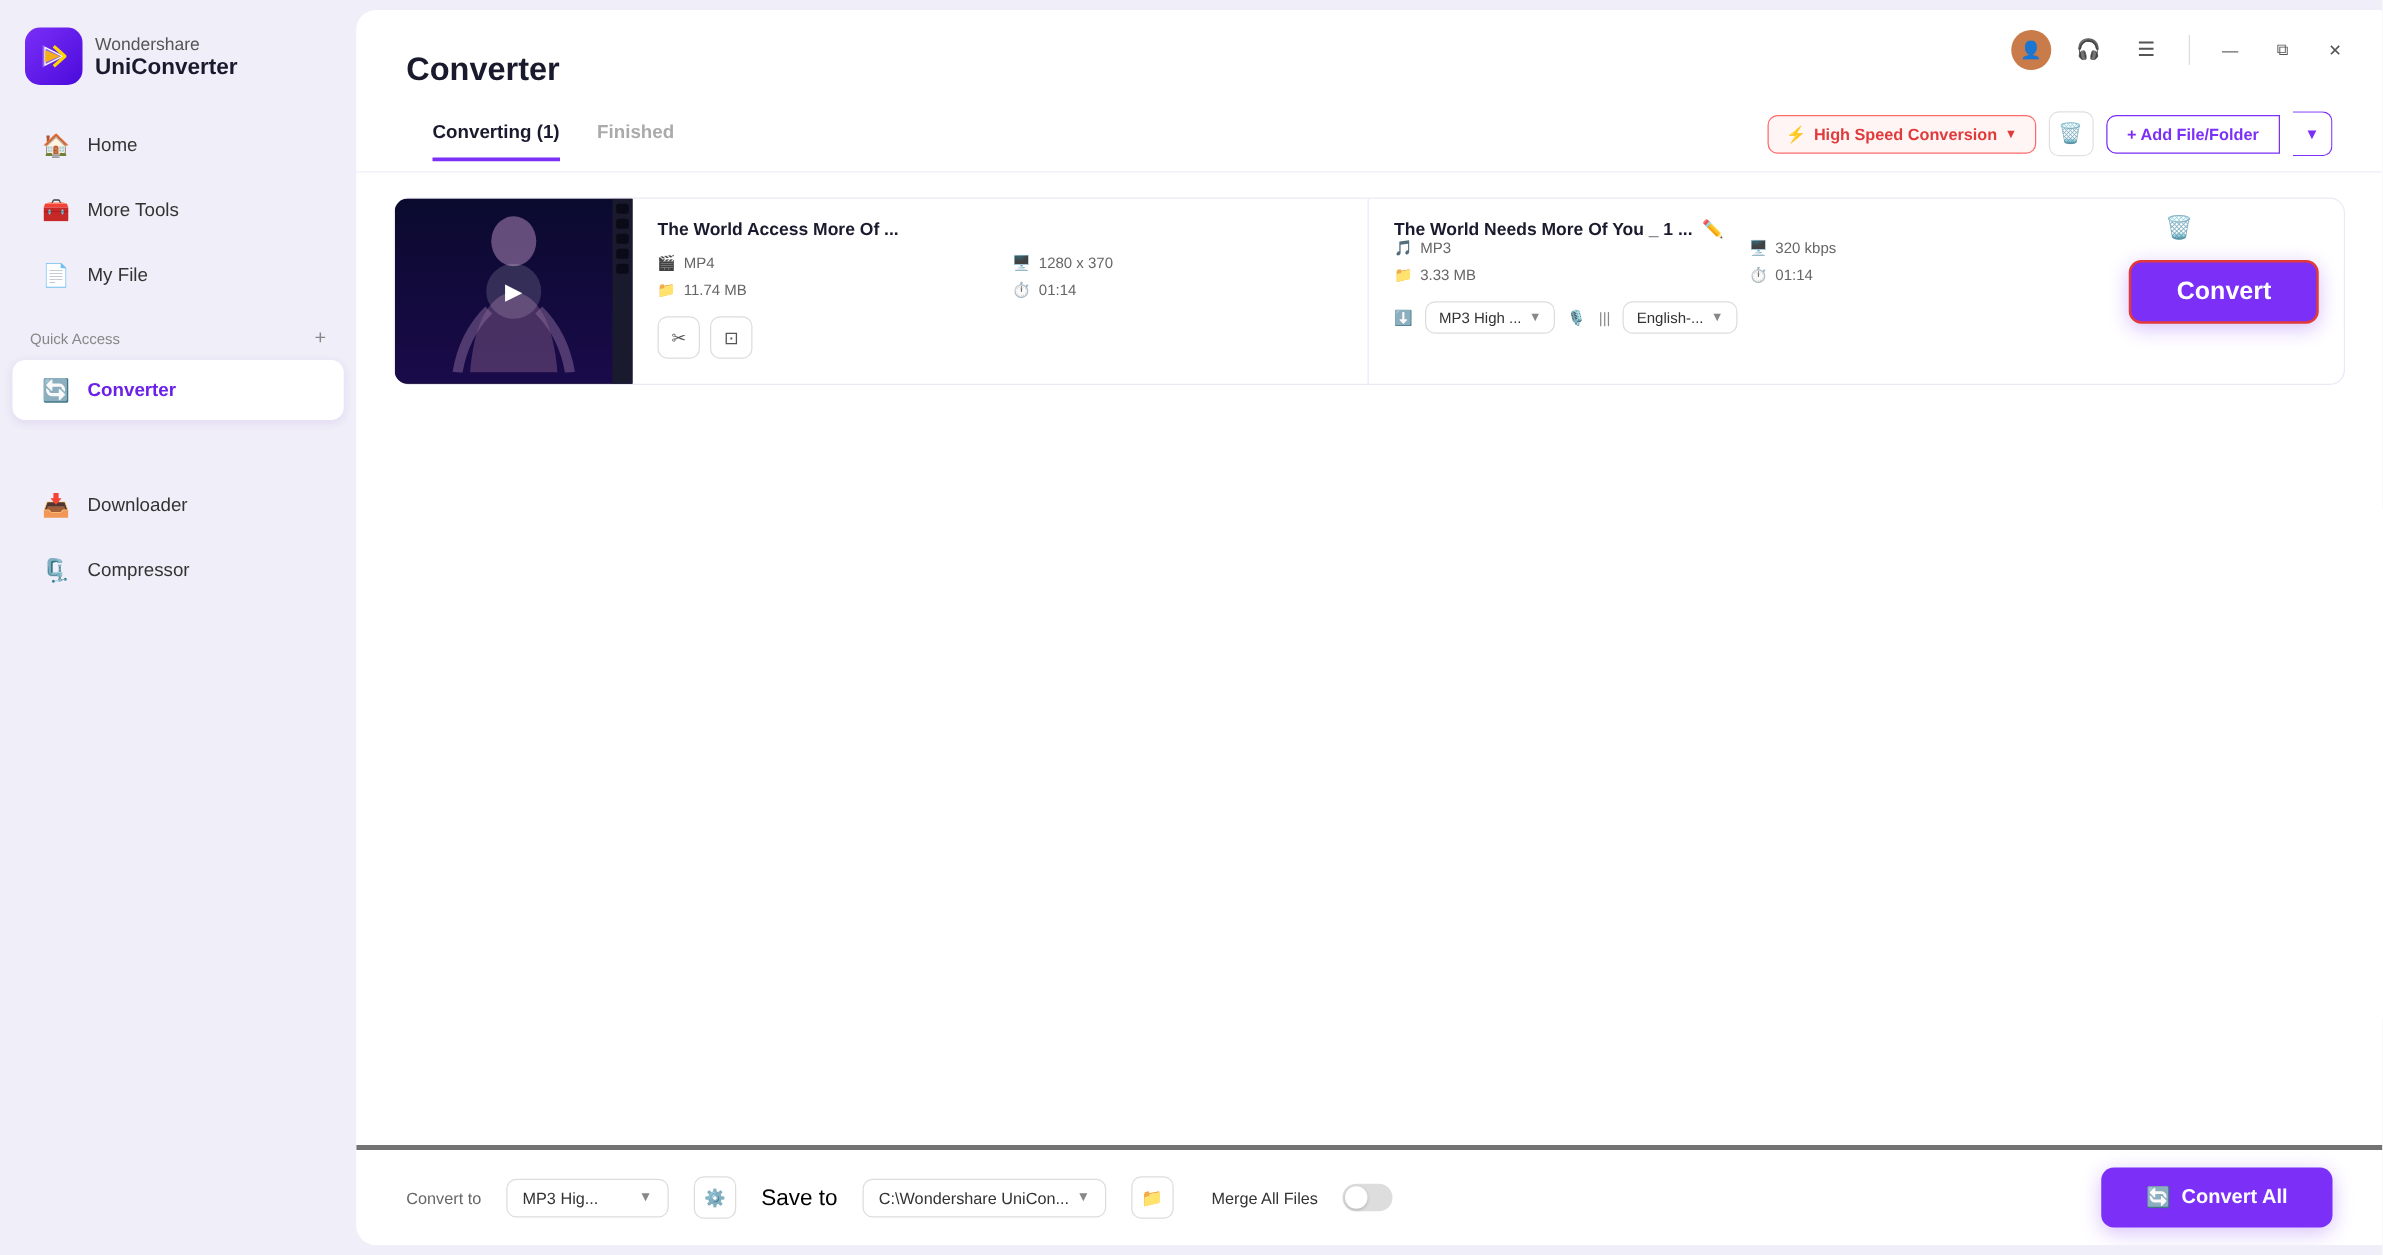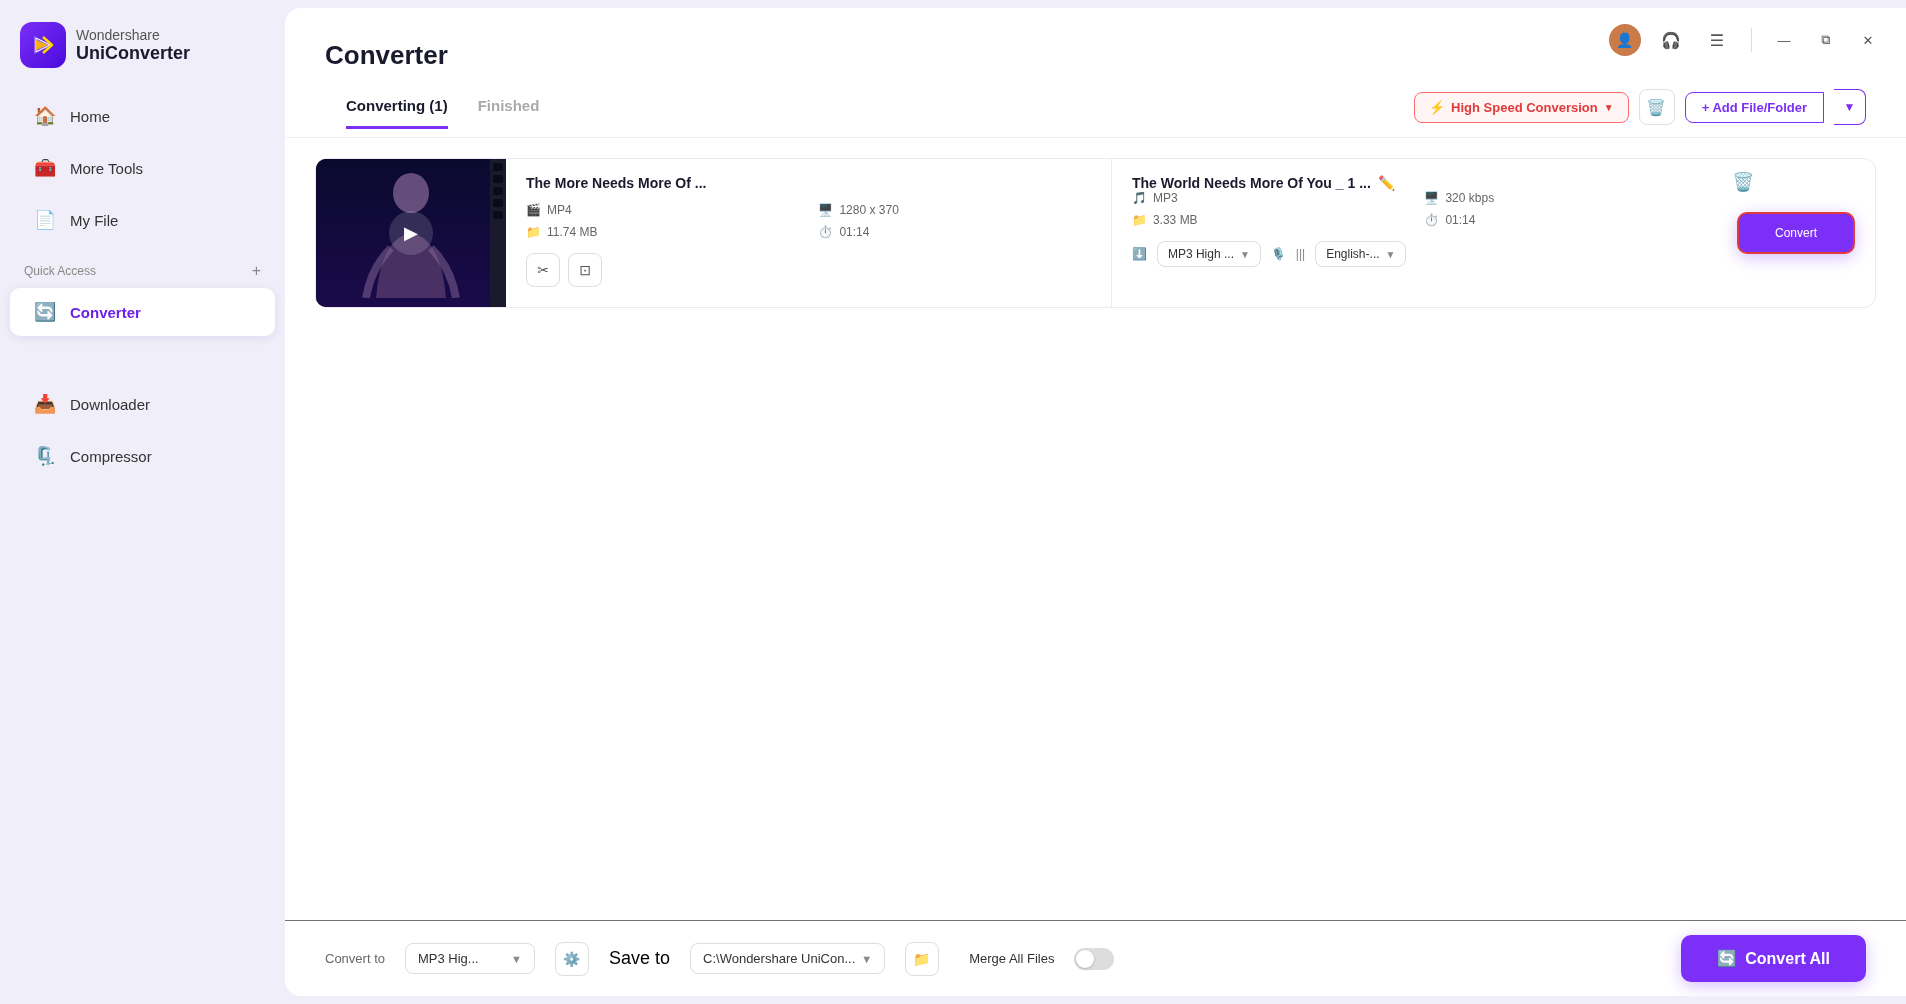--- a/index.html
+++ b/index.html
@@ -348,40 +348,40 @@
       display: flex;
       align-items: center;
       padding: 16px 20px;
     }
     .convert-btn {
       background: #7b2ff7;
       color: #fff;
       border: 2.5px solid #e03a3a;
       border-radius: 10px;
       padding: 12px 36px;
-      font-size: 12px;
-      font-weight: 400;
+      font-size: 20px;
+      font-weight: 700;
       cursor: pointer;
       box-shadow: 0 4px 16px rgba(123,47,247,0.3);
     }
 
     
     .card-delete {
       position: absolute;
       top: 12px;
       right: 120px;
       color: #e03a3a;
       font-size: 18px;
       cursor: pointer;
     }
 
     
     .bottom-bar {
       background: #fff;
-      border-top: 1px solid #737373;
+      border-top: 4px solid #737373;
       padding: 14px 40px;
       display: flex;
       align-items: center;
       gap: 20px;
     }
     .bottom-label {
       font-size: 13px;
       color: #666;
     }
     .bottom-select {
@@ -562,21 +562,21 @@
           <div class="film-hole"></div>
           <div class="film-hole"></div>
           <div class="film-hole"></div>
           <div class="film-hole"></div>
           <div class="film-hole"></div>
         </div>
         <div class="play-btn-thumb" style="position:absolute;">▶</div>
       </div>
 
       <div class="file-info-section">
-        <div class="file-name">The More Needs More Of ...</div>
+        <div class="file-name">The World Access More Of ...</div>
         <div class="file-meta">
           <div class="meta-item">
             <span class="meta-icon">🎬</span>
             <span>MP4</span>
           </div>
           <div class="meta-item">
             <span class="meta-icon">🖥️</span>
             <span>1280 x 370</span>
           </div>
           <div class="meta-item">

